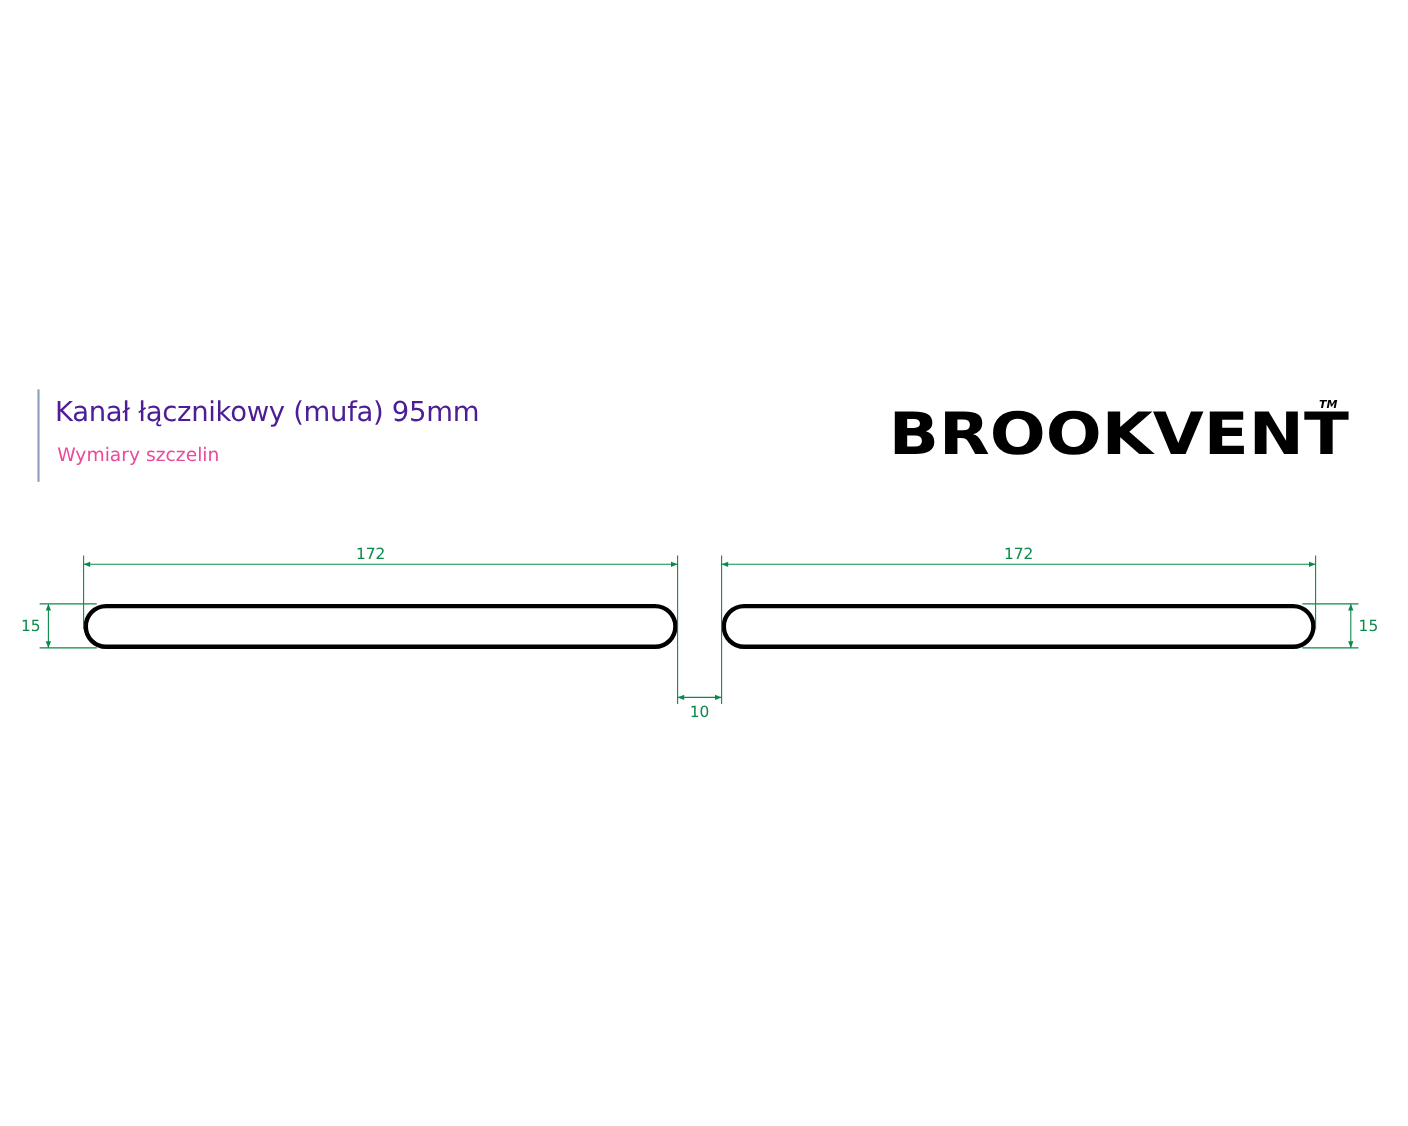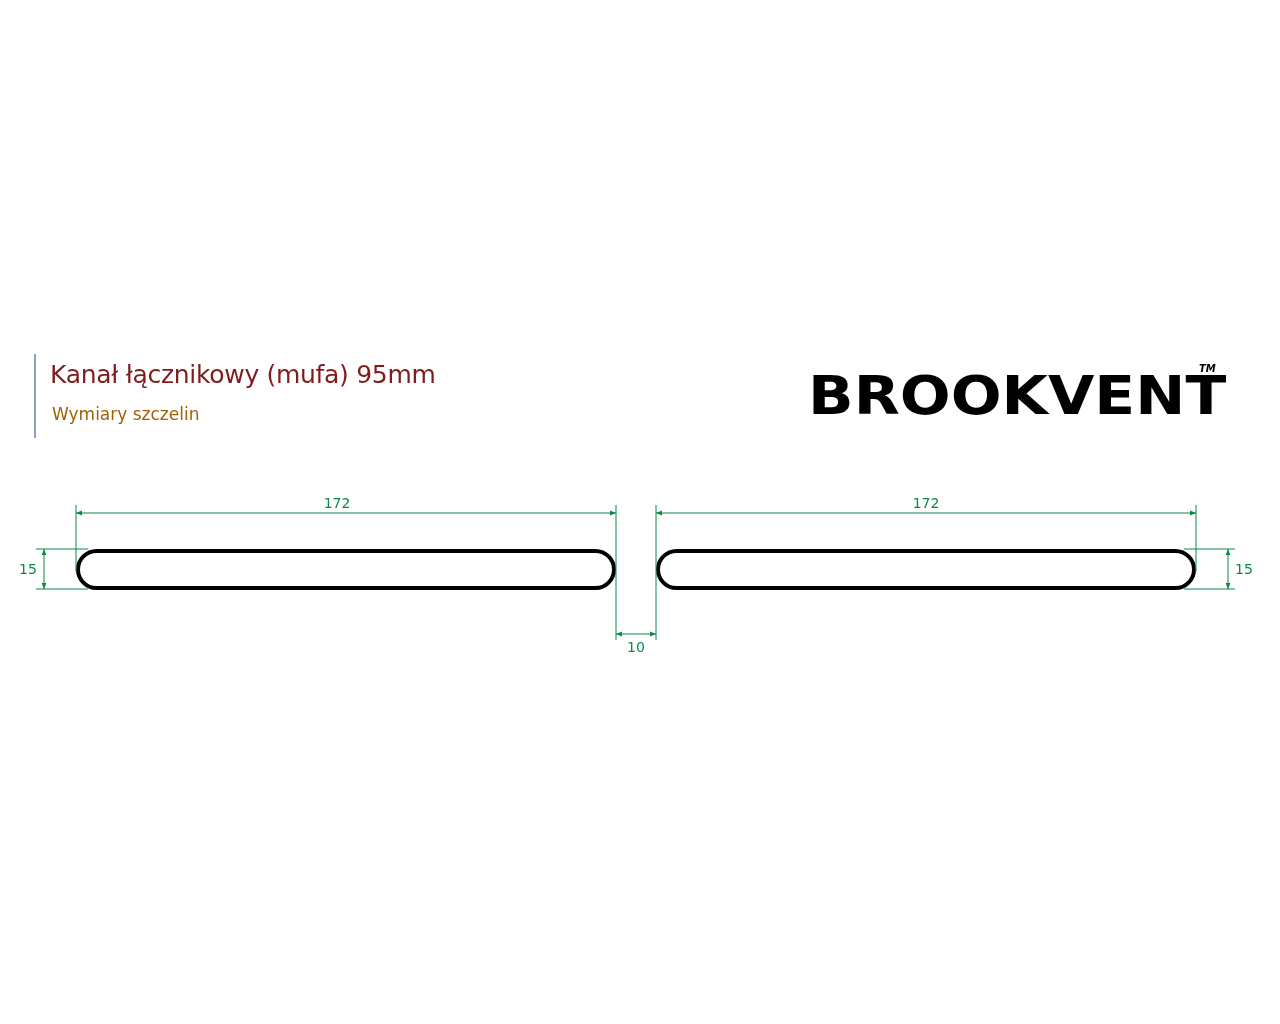--- a/index.html
+++ b/index.html
@@ -1,19 +1,19 @@
 <!DOCTYPE html>
 <html><head>
   <meta charset="utf-8">
   <style>
     html, body { margin: 0; padding: 0; background: #ffffff; }
     body { width: 1280px; height: 1024px; position: relative; overflow: hidden; font-family: "DejaVu Sans", sans-serif; }
     .accent-bar { position: absolute; left: 34px; top: 354px; width: 2px; height: 84px; background: #8ea3c4; }
-    .title { position: absolute; left: 50px; top: 360px; font-size: 25px; color: #7f1d1d; white-space: nowrap; letter-spacing: -0.3px; }
-    .subtitle { position: absolute; left: 52px; top: 404px; font-size: 17px; color: #a16207; white-space: nowrap; }
+    .title { position: absolute; left: 50px; top: 360px; font-size: 25px; color: #4c1d95; white-space: nowrap; letter-spacing: -0.3px; }
+    .subtitle { position: absolute; left: 52px; top: 404px; font-size: 17px; color: #ec4899; white-space: nowrap; }
     .logo { position: absolute; left: 808px; top: 366px; font-family: "DejaVu Sans", sans-serif; font-weight: bold; font-size: 53px; color: #000; letter-spacing: 0px; line-height: 60px; transform: scaleX(1.13); transform-origin: left center; white-space: nowrap; }
     .tm { position: absolute; left: 1199px; top: 363px; font-size: 10px; font-weight: bold; color: #000; font-style: italic; }
     svg.drawing { position: absolute; left: 0; top: 0; }
     .dimtext { font-family: "DejaVu Sans", sans-serif; font-size: 14px; fill: #0a8a4a; }
   </style>
 </head>
 <body>
 
 <div class="accent-bar"></div>
 <div class="title">Kanał łącznikowy (mufa) 95mm</div>

